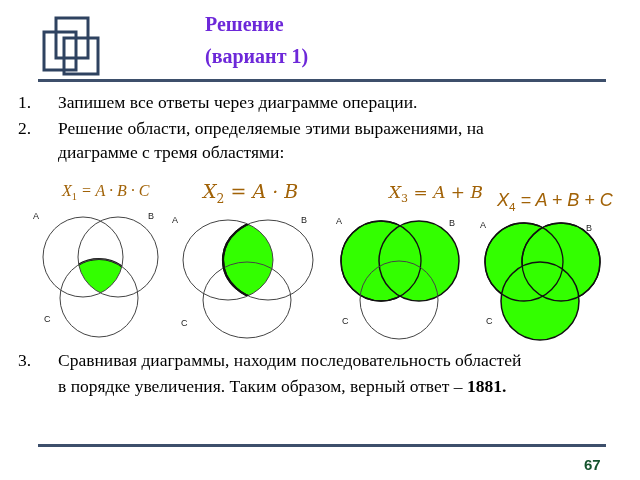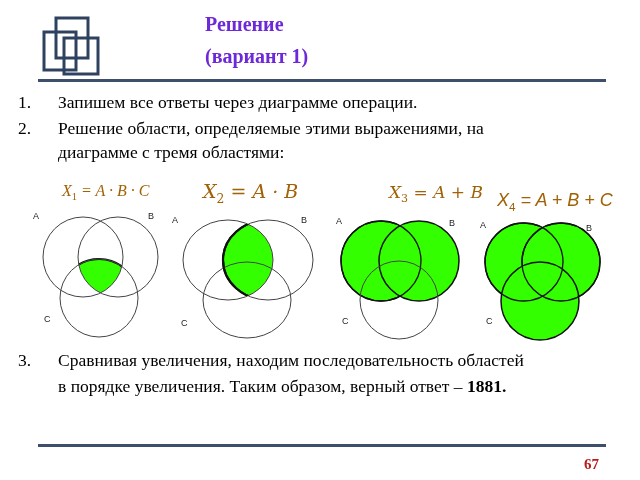--- a/index.html
+++ b/index.html
@@ -28,21 +28,21 @@
   .item .num { position: absolute; left: 0; }
   .item .txt { position: absolute; left: 40px; white-space: nowrap; }
   #item1 { top: 90px; }
   #item2 { top: 116px; }
   #item2b { top: 140px; }
   #item3 { top: 348px; }
   #item3b { top: 374px; }
   .bold { font-weight: bold; }
   #page-num {
     position: absolute; left: 584px; top: 456px;
-    font-family: Liberation Serif, serif; font-weight: bold; font-size: 15px; color: #b91c1c;
+    font-family: Liberation Sans, sans-serif; font-weight: bold; font-size: 15px; color: #14532d;
   }
   .formula {
     position: absolute; font-family: "Liberation Serif", serif; font-style: italic;
     white-space: nowrap; color: #a16207;
   }
   #f1 { left: 62px; top: 182px; font-size: 16px; }
   #f2 { left: 203px; top: 180px; font-size: 19px; font-family: "DejaVu Serif", serif; text-align: right; }
   #f3 { left: 359px; top: 182px; font-size: 17px; font-family: "DejaVu Serif", serif; margin-left: 30px; }
   #f4 { left: 497px; top: 190px; font-size: 18px; font-family: "Liberation Sans", sans-serif; }
   .formula sub { font-size: 65%; font-style: normal; }
@@ -152,20 +152,20 @@
 <span class="venn-label" style="left:336px; top:216px;">A</span>
 <span class="venn-label" style="left:449px; top:218px;">B</span>
 <span class="venn-label" style="left:342px; top:316px;">C</span>
 
 <span class="venn-label" style="left:480px; top:220px;">A</span>
 <span class="venn-label" style="left:586px; top:223px;">B</span>
 <span class="venn-label" style="left:486px; top:316px;">C</span>
 
 <div id="item3" class="item">
   <span class="num">3.</span>
-  <span class="txt">Сравнивая увеличения, находим последовательность областей</span>
+  <span class="txt">Сравнивая диаграммы, находим последовательность областей</span>
 </div>
 <div id="item3b" class="item">
   <span class="txt"><span>в порядке увеличения. Таким образом, верный ответ – </span><span class="bold">1881.</span></span>
 </div>
 
 <div id="rule-bottom" class="rule"></div>
 <div id="page-num">67</div>
 
 </body></html>

